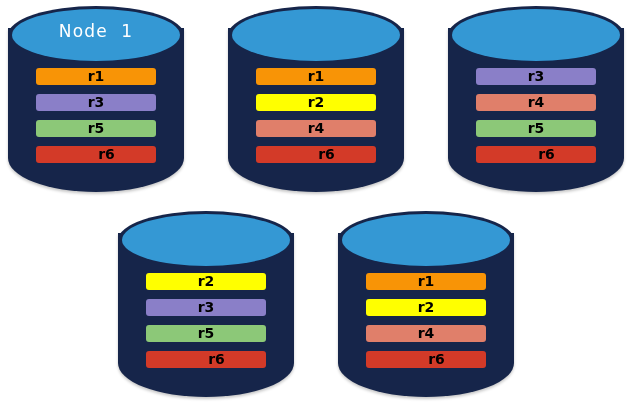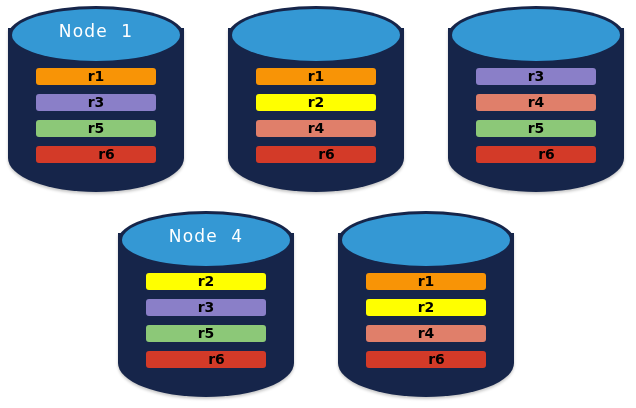--- a/index.html
+++ b/index.html
@@ -137,21 +137,20 @@
         <div class="bar" style="background: rgb(138, 127, 200);">r3</div>
         <div class="bar" style="background: rgb(224, 127, 106);">r4</div>
         <div class="bar" style="background: rgb(140, 200, 120);">r5</div>
         <div class="bar" style="background: rgb(211, 58, 40);">r6</div>
       </div>
     </div>
     <div class="node" style="left: 118px; top: 211px;">
       <div class="node-rim" style="background: rgb(22, 37, 74);"></div>
       <div class="node-body" style="background: rgb(22, 37, 74);"></div>
       <div class="node-top" style="background: rgb(52, 152, 212);"></div>
-      <div class="node-label" style="color: rgb(255, 255, 255);">Node  4</div>
       <div class="bars">
         <div class="bar" style="background: rgb(255, 255, 0);">r2</div>
         <div class="bar" style="background: rgb(138, 127, 200);">r3</div>
         <div class="bar" style="background: rgb(140, 200, 120);">r5</div>
         <div class="bar" style="background: rgb(211, 58, 40);">r6</div>
       </div>
     </div>
     <div class="node" style="left: 338px; top: 211px;">
       <div class="node-rim" style="background: rgb(22, 37, 74);"></div>
       <div class="node-body" style="background: rgb(22, 37, 74);"></div>

